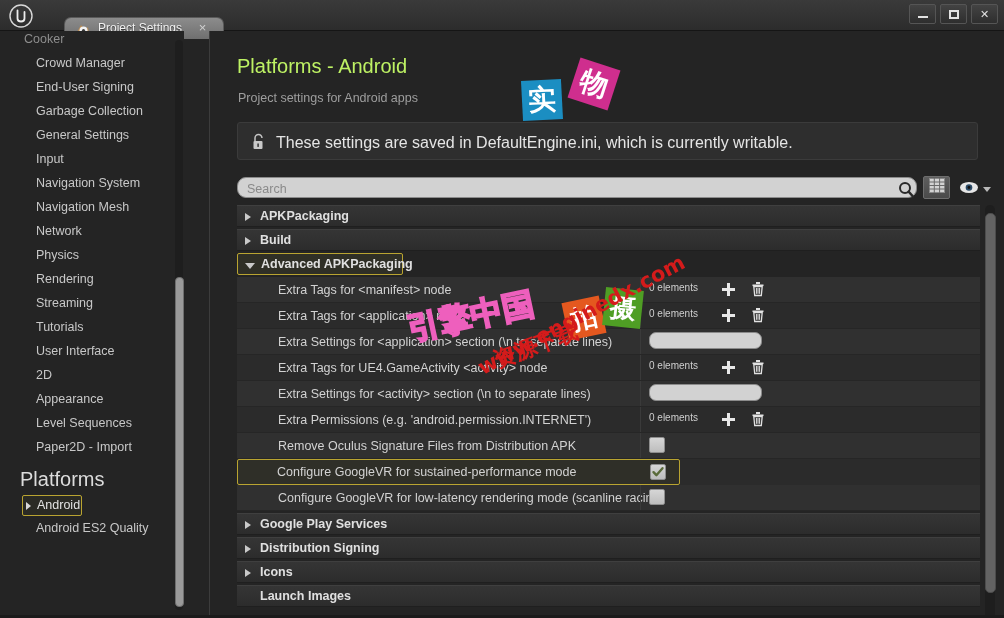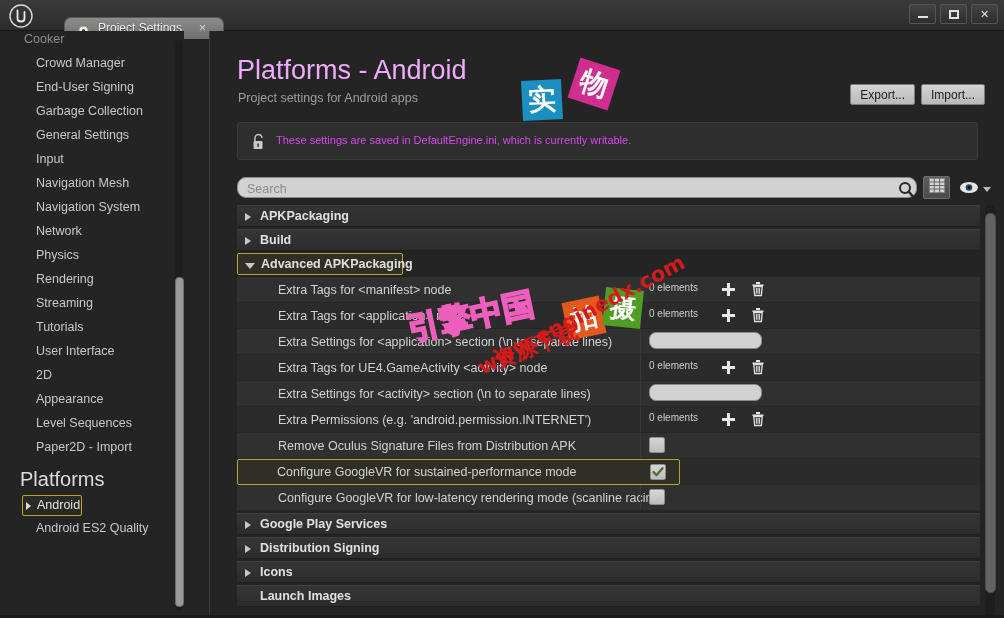--- a/index.html
+++ b/index.html
@@ -57,31 +57,31 @@
     background:#1e1e1e;border-radius:4px;}
   .nav-thumb{position:absolute;left:175px;top:277px;width:9px;height:330px;
     background:#9a9a9a;border-radius:4px;border:1px solid #6e6e6e;
     box-sizing:border-box;}
   .vsplit{position:absolute;left:209px;top:31px;width:1px;height:587px;
     background:#3c3c3c;}
 
   
   .main{position:absolute;left:210px;top:31px;width:794px;height:587px;
     background:#242424;overflow:hidden;}
-  .page-title{position:absolute;left:27px;top:24px;font-size:27px;color:#f0abfc;}
+  .page-title{position:absolute;left:27px;top:24px;font-size:20px;color:#bef264;}
   .page-sub{position:absolute;left:28px;top:60px;font-size:12.5px;color:#9e9e9e;}
   .topbtns{position:absolute;right:19px;top:53px;display:flex;gap:6px;}
   .btn{height:21px;padding:0 9px;background:linear-gradient(#d4d4d4,#b9b9b9);
     border:1px solid #7d7d7d;border-radius:2px;color:#1c1c1c;font-size:12px;
     line-height:20px;box-sizing:border-box;}
   .notice{position:absolute;left:27px;top:91px;width:741px;height:38px;
     background:#2e2e2e;border:1px solid #3b3b3b;border-radius:3px;
     box-sizing:border-box;}
   .notice-icon{position:absolute;left:12px;top:9px;width:17px;height:19px;}
-  .notice-text{position:absolute;left:38px;top:11px;font-size:11px;color:#d946ef;}
+  .notice-text{position:absolute;left:38px;top:11px;font-size:16px;color:#e5e5e5;}
 
   
   .searchrow{position:absolute;left:27px;top:146px;width:743px;height:22px;}
   .searchbox{position:absolute;left:0;top:0;width:680px;height:21px;
     background:#d2d2d2;border:1px solid #8b8b8b;border-radius:9px;
     box-sizing:border-box;}
   .searchbox input{position:absolute;left:7px;top:0;width:630px;height:19px;
     background:transparent;border:none;outline:none;font-size:12.5px;
     color:#2a2a2a;font-family:"Liberation Sans",sans-serif;}
   .searchbox input::placeholder{color:#8a8a8a;}
@@ -185,22 +185,22 @@
   </div>
 
   <div class="nav">
     <div class="nav-inner" id="nav-inner" style="top: -4px;">
         <div class="nav-item cut">Cooker</div>
         <div class="nav-item">Crowd Manager</div>
         <div class="nav-item">End-User Signing</div>
         <div class="nav-item">Garbage Collection</div>
         <div class="nav-item">General Settings</div>
         <div class="nav-item">Input</div>
+        <div class="nav-item">Navigation System</div>
         <div class="nav-item">Navigation Mesh</div>
-        <div class="nav-item">Navigation System</div>
         <div class="nav-item">Network</div>
         <div class="nav-item">Physics</div>
         <div class="nav-item">Rendering</div>
         <div class="nav-item">Streaming</div>
         <div class="nav-item">Tutorials</div>
         <div class="nav-item">User Interface</div>
         <div class="nav-item">2D</div>
         <div class="nav-item">Appearance</div>
         <div class="nav-item">Level Sequences</div>
         <div class="nav-item">Paper2D - Import</div>
@@ -211,24 +211,20 @@
   </div>
   <div class="nav-scroll"></div>
   <div class="nav-thumb"></div>
   <div class="vsplit"></div>
 
   <div class="main">
 
     <div class="page-title">Platforms - Android</div>
     <div class="page-sub">Project settings for Android apps</div>
 
-    <div class="topbtns">
-      <div class="btn">Export...</div>
-      <div class="btn">Import...</div>
-    </div>
 
     <div class="notice">
       <span class="notice-icon">
         <svg width="17" height="19" viewBox="0 0 17 19">
           <path d="M5 9 V6 a3.5 3.5 0 0 1 7 0" fill="none" stroke="#c4c4c4" stroke-width="1.5"></path>
           <rect x="3.5" y="9" width="9" height="8" rx="1" fill="#c9c9c9"></rect>
           <rect x="7.3" y="11.5" width="1.6" height="3.4" fill="#3a3a3a"></rect>
         </svg>
       </span>
       <span class="notice-text">These settings are saved in DefaultEngine.ini, which is currently writable.</span>

